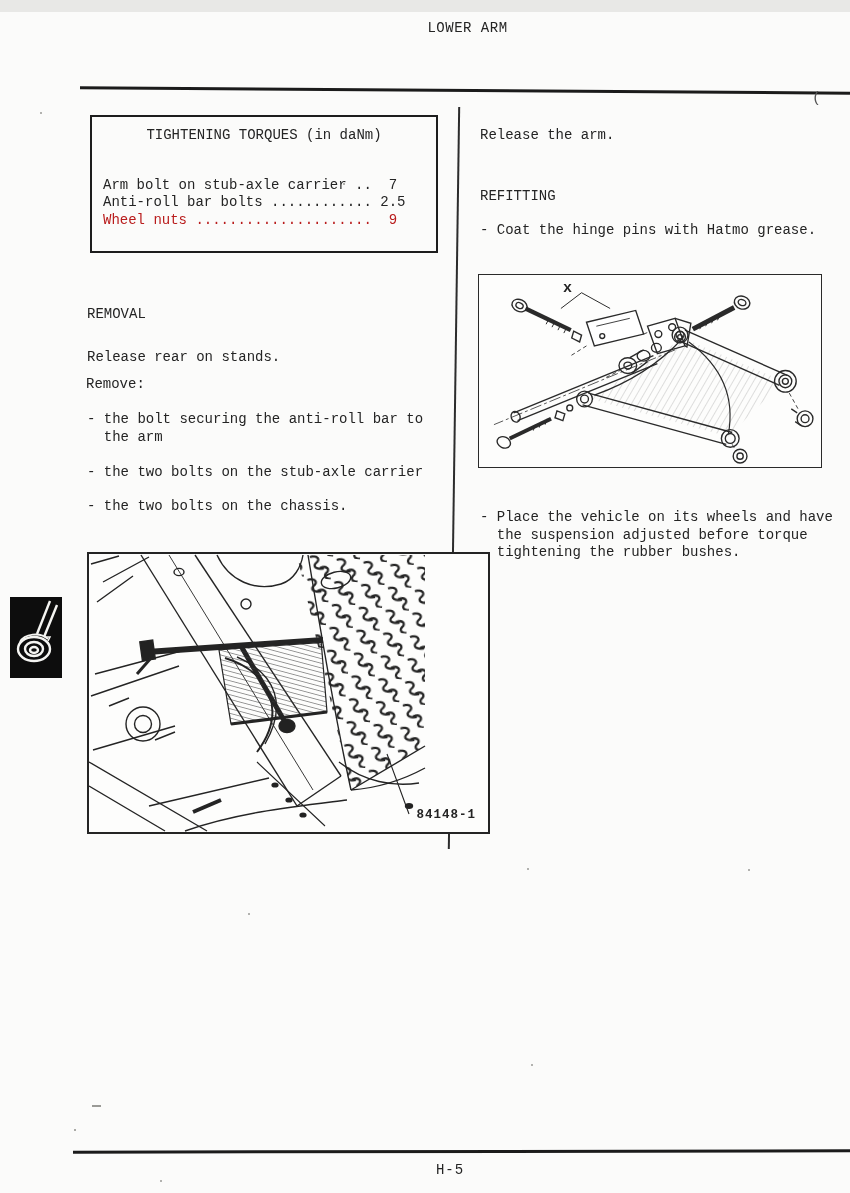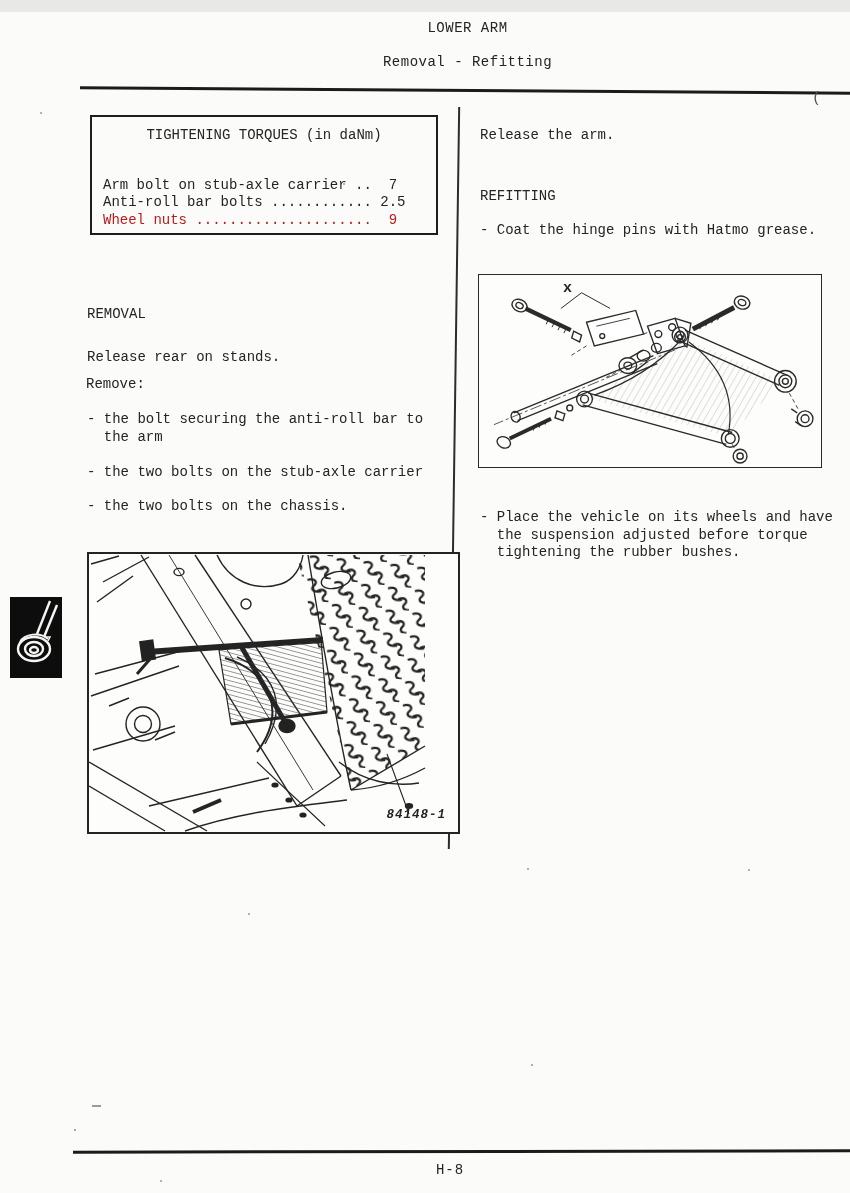--- a/index.html
+++ b/index.html
@@ -7,45 +7,44 @@
     position:relative;width:850px;height:1193px;margin:12px auto;
     background:#fbfbfa;overflow:hidden;
     font-family:"Liberation Mono","DejaVu Sans Mono",monospace;
     color:#242424;font-size:14px;line-height:17.5px;
   }
   .abs{position:absolute;}
   .center-band{left:85px;width:765px;text-align:center;}
   .rule{background:#1b1b1b;}
   .hdr{letter-spacing:0.5px;}
   
-  .tbox{left:90px;top:103px;width:348px;height:120px;border:2px solid #1d1d1d;box-sizing:border-box;}
+  .tbox{left:90px;top:103px;width:348px;height:138px;border:2px solid #1d1d1d;box-sizing:border-box;}
   .tbox-title{position:absolute;top:10px;left:0;width:100%;text-align:center;}
   .trow{position:absolute;left:11px;white-space:pre;}
   .trow.faded{color:#b91c1c;}
   
   .bullet{display:flex;}
   .bullet .mk{width:2ch;flex:0 0 auto;}
   .bullet .tx{flex:1 1 auto;}
   
-  .figL{left:87px;top:540px;width:373px;height:282px;border:2px solid #242424;box-sizing:border-box;background:#fdfdfc;font-style:italic;}
+  .figL{left:87px;top:540px;width:403px;height:282px;border:2px solid #242424;box-sizing:border-box;background:#fdfdfc;}
   .figR{left:478px;top:262px;width:344px;height:194px;border:1.7px solid #2a2a2a;box-sizing:border-box;background:#fdfdfc;}
   .fig-caption{position:absolute;right:12px;bottom:8px;font-weight:bold;font-size:12.5px;letter-spacing:1px;}
   .fig-xlabel{position:absolute;left:84px;top:5px;font-weight:bold;font-size:15px;}
   .tab-icon{left:10px;top:585px;width:52px;height:81px;}
   .speck{position:absolute;background:#9a9a96;border-radius:50%;}
   .footer-num{left:400px;top:1150px;width:100px;text-align:center;letter-spacing:1px;}
   svg{display:block;}
 </style>
 </head>
 <body>
 
 <div class="page">
 
   <div class="abs center-band hdr" style="top:8px">LOWER ARM</div>
-  <div class="abs center-band hdr" style="top:42px">Removal - Refitting</div>
   <div class="abs rule" style="left:80px;top:77px;width:770px;height:3px;transform:rotate(0.4deg);"></div>
   <div class="abs" style="left:812px;top:78px;font-size:15px;color:#555;">(</div>
 
   <div class="abs tbox">
     <div class="tbox-title">TIGHTENING TORQUES (in daNm)</div>
     <div class="trow" style="top:59.5px">Arm bolt on stub-axle carrier ..  7</div>
     <div class="trow" style="top:77px">Anti-roll bar bolts ............ 2.5</div>
     <div class="trow faded" style="top:94.5px">Wheel nuts .....................  9</div>
   </div>
 
@@ -247,15 +246,15 @@
   <div class="speck" style="left:40px;top:100px;width:2px;height:2px"></div>
   <div class="speck" style="left:248px;top:901px;width:2px;height:2px"></div>
   <div class="speck" style="left:527px;top:856px;width:2px;height:2px"></div>
   <div class="speck" style="left:748px;top:857px;width:2px;height:2px"></div>
   <div class="speck" style="left:531px;top:1052px;width:2px;height:2px"></div>
   <div class="speck" style="left:160px;top:1168px;width:2px;height:2px"></div>
   <div class="abs" style="left:92px;top:1093px;width:9px;height:1.5px;background:#9a9a96"></div>
   <div class="abs" style="left:74px;top:1117px;width:2px;height:2px;background:#aaaaa6"></div>
 
   <div class="abs rule" style="left:73px;top:1138px;width:777px;height:2.6px;transform:rotate(-0.1deg);"></div>
-  <div class="abs footer-num">H-8</div>
+  <div class="abs footer-num">H-5</div>
 
 </div>
 
 </body></html>

